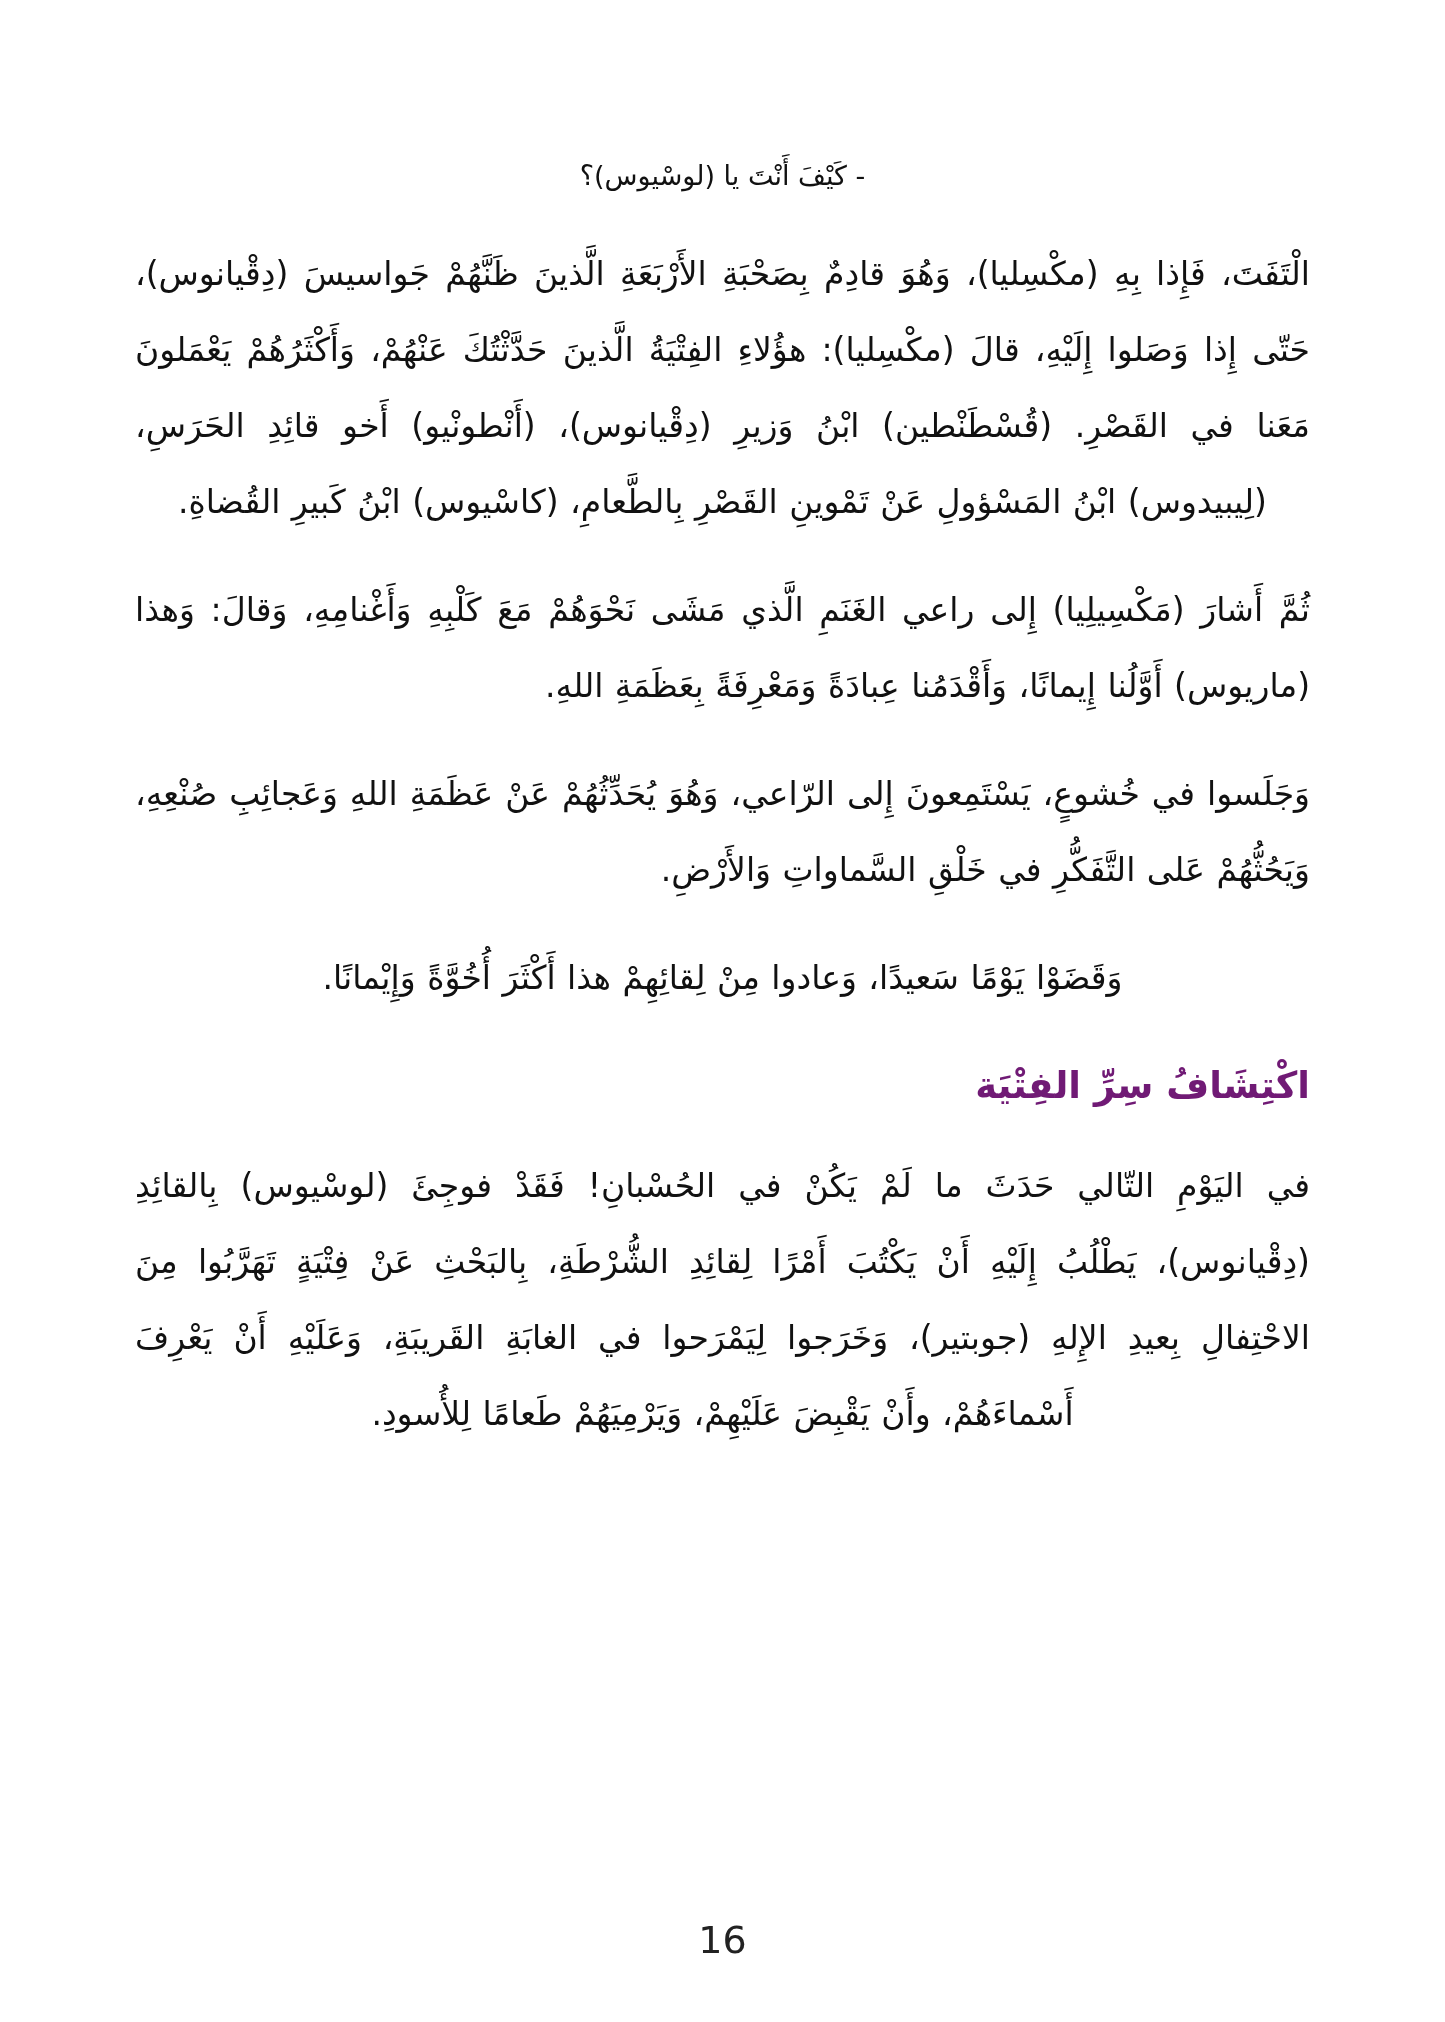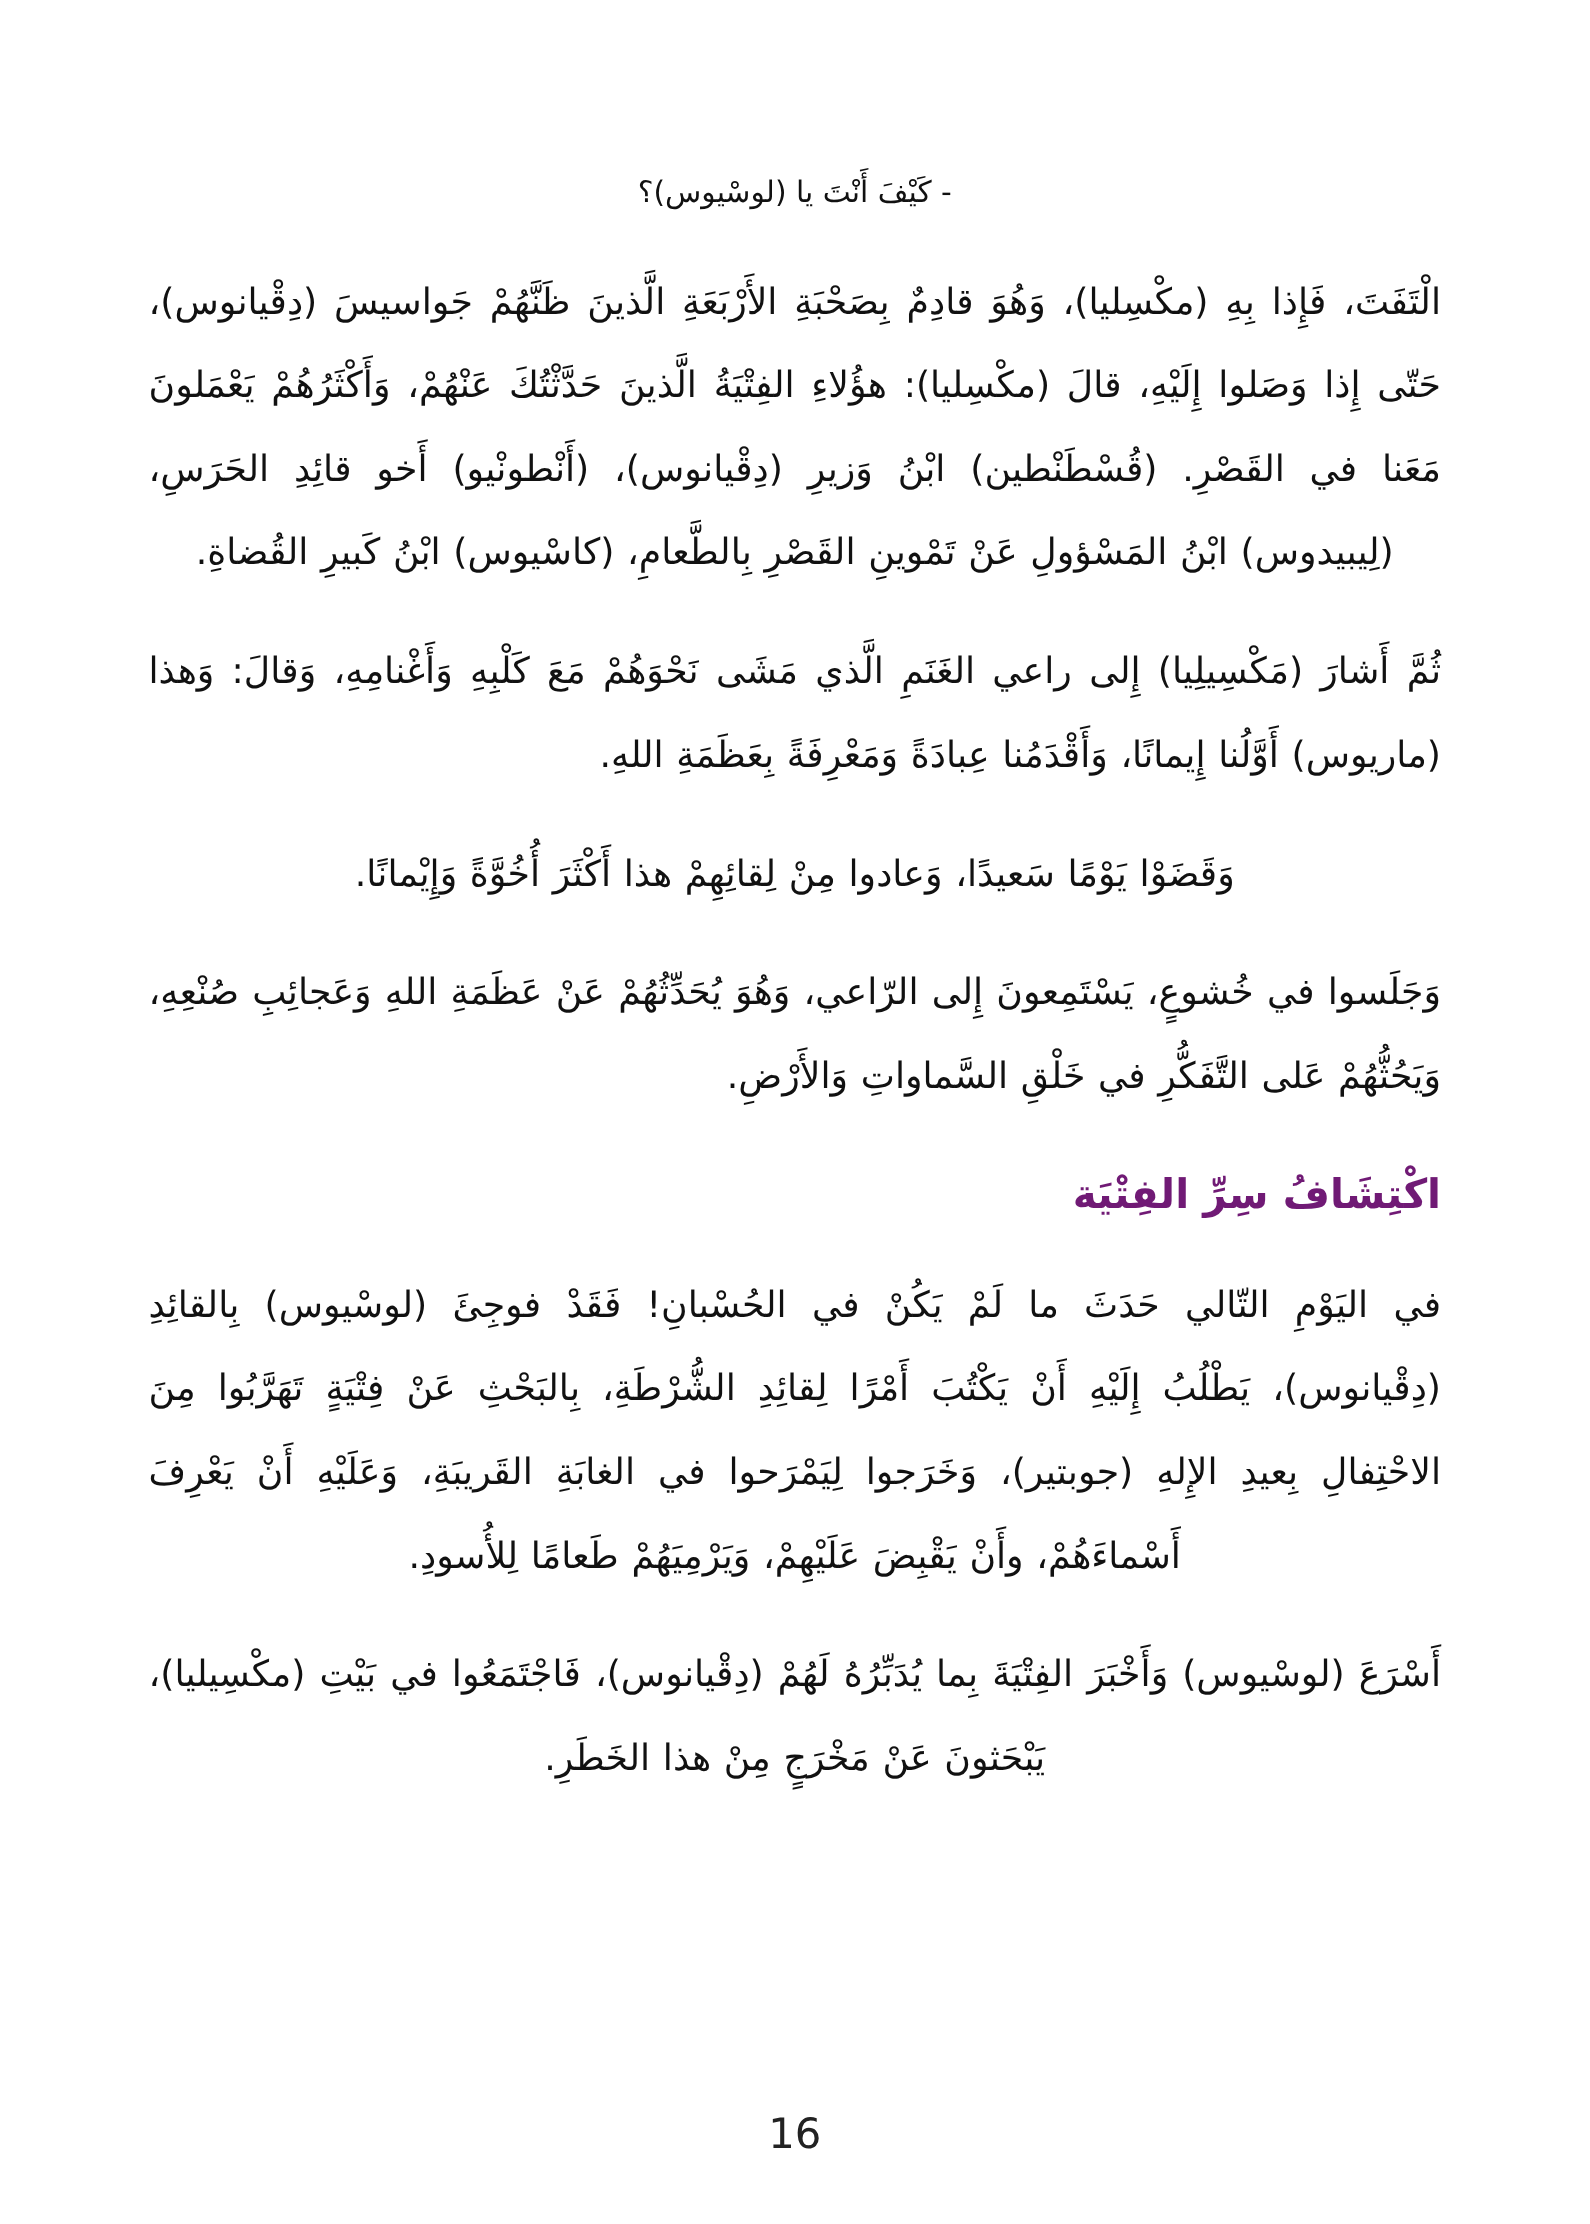--- a/index.html
+++ b/index.html
@@ -67,26 +67,25 @@
 
 <div class="page">
   <div class="content">
 
     <p class="dialogue">- كَيْفَ أَنْتَ يا (لوسْيوس)؟</p>
 
     <p class="para">الْتَفَتَ، فَإِذا بِهِ (مكْسِليا)، وَهُوَ قادِمٌ بِصَحْبَةِ الأَرْبَعَةِ الَّذينَ ظَنَّهُمْ جَواسيسَ (دِقْيانوس)، حَتّى إِذا وَصَلوا إِلَيْهِ، قالَ (مكْسِليا): هؤُلاءِ الفِتْيَةُ الَّذينَ حَدَّثْتُكَ عَنْهُمْ، وَأَكْثَرُهُمْ يَعْمَلونَ مَعَنا في القَصْرِ. (قُسْطَنْطين) ابْنُ وَزيرِ (دِقْيانوس)، (أَنْطونْيو) أَخو قائِدِ الحَرَسِ، (لِيبيدوس) ابْنُ المَسْؤولِ عَنْ تَمْوينِ القَصْرِ بِالطَّعامِ، (كاسْيوس) ابْنُ كَبيرِ القُضاةِ.</p>
 
     <p class="para last-right">ثُمَّ أَشارَ (مَكْسِيلِيا) إِلى راعي الغَنَمِ الَّذي مَشَى نَحْوَهُمْ مَعَ كَلْبِهِ وَأَغْنامِهِ، وَقالَ: وَهذا (ماريوس) أَوَّلُنا إِيمانًا، وَأَقْدَمُنا عِبادَةً وَمَعْرِفَةً بِعَظَمَةِ اللهِ.</p>
 
+    <p class="para last-right">وَجَلَسوا في خُشوعٍ، يَسْتَمِعونَ إِلى الرّاعي، وَهُوَ يُحَدِّثُهُمْ عَنْ عَظَمَةِ اللهِ وَعَجائِبِ صُنْعِهِ، وَيَحُثُّهُمْ عَلى التَّفَكُّرِ في خَلْقِ السَّماواتِ وَالأَرْضِ.</p>
+
     <p class="para">وَقَضَوْا يَوْمًا سَعيدًا، وَعادوا مِنْ لِقائِهِمْ هذا أَكْثَرَ أُخُوَّةً وَإِيْمانًا.</p>
-
-    <p class="para last-right">وَجَلَسوا في خُشوعٍ، يَسْتَمِعونَ إِلى الرّاعي، وَهُوَ يُحَدِّثُهُمْ عَنْ عَظَمَةِ اللهِ وَعَجائِبِ صُنْعِهِ، وَيَحُثُّهُمْ عَلى التَّفَكُّرِ في خَلْقِ السَّماواتِ وَالأَرْضِ.</p>
 
     <h2 class="section-heading" style="color: #701a75;">اكْتِشَافُ سِرِّ الفِتْيَة</h2>
 
     <p class="para">في اليَوْمِ التّالي حَدَثَ ما لَمْ يَكُنْ في الحُسْبانِ! فَقَدْ فوجِئَ (لوسْيوس) بِالقائِدِ (دِقْيانوس)، يَطْلُبُ إِلَيْهِ أَنْ يَكْتُبَ أَمْرًا لِقائِدِ الشُّرْطَةِ، بِالبَحْثِ عَنْ فِتْيَةٍ تَهَرَّبُوا مِنَ الاحْتِفالِ بِعيدِ الإِلهِ (جوبتير)، وَخَرَجوا لِيَمْرَحوا في الغابَةِ القَريبَةِ، وَعَلَيْهِ أَنْ يَعْرِفَ أَسْماءَهُمْ، وأَنْ يَقْبِضَ عَلَيْهِمْ، وَيَرْمِيَهُمْ طَعامًا لِلأُسودِ.</p>
 
-    <p class="para">أَسْرَعَ (لوسْيوس) وَأَخْبَرَ الفِتْيَةَ بِما يُدَبِّرُهُ لَهُمْ (دِقْيانوس)، فَاجْتَمَعُوا في بَيْتِ (مكْسِيليا)، يَبْحَثونَ عَنْ مَخْرَجٍ مِنْ هذا الخَطَرِ.</p>
 
   </div>
 
   <div class="page-number">16</div>
 </div>
 
 </body></html>

